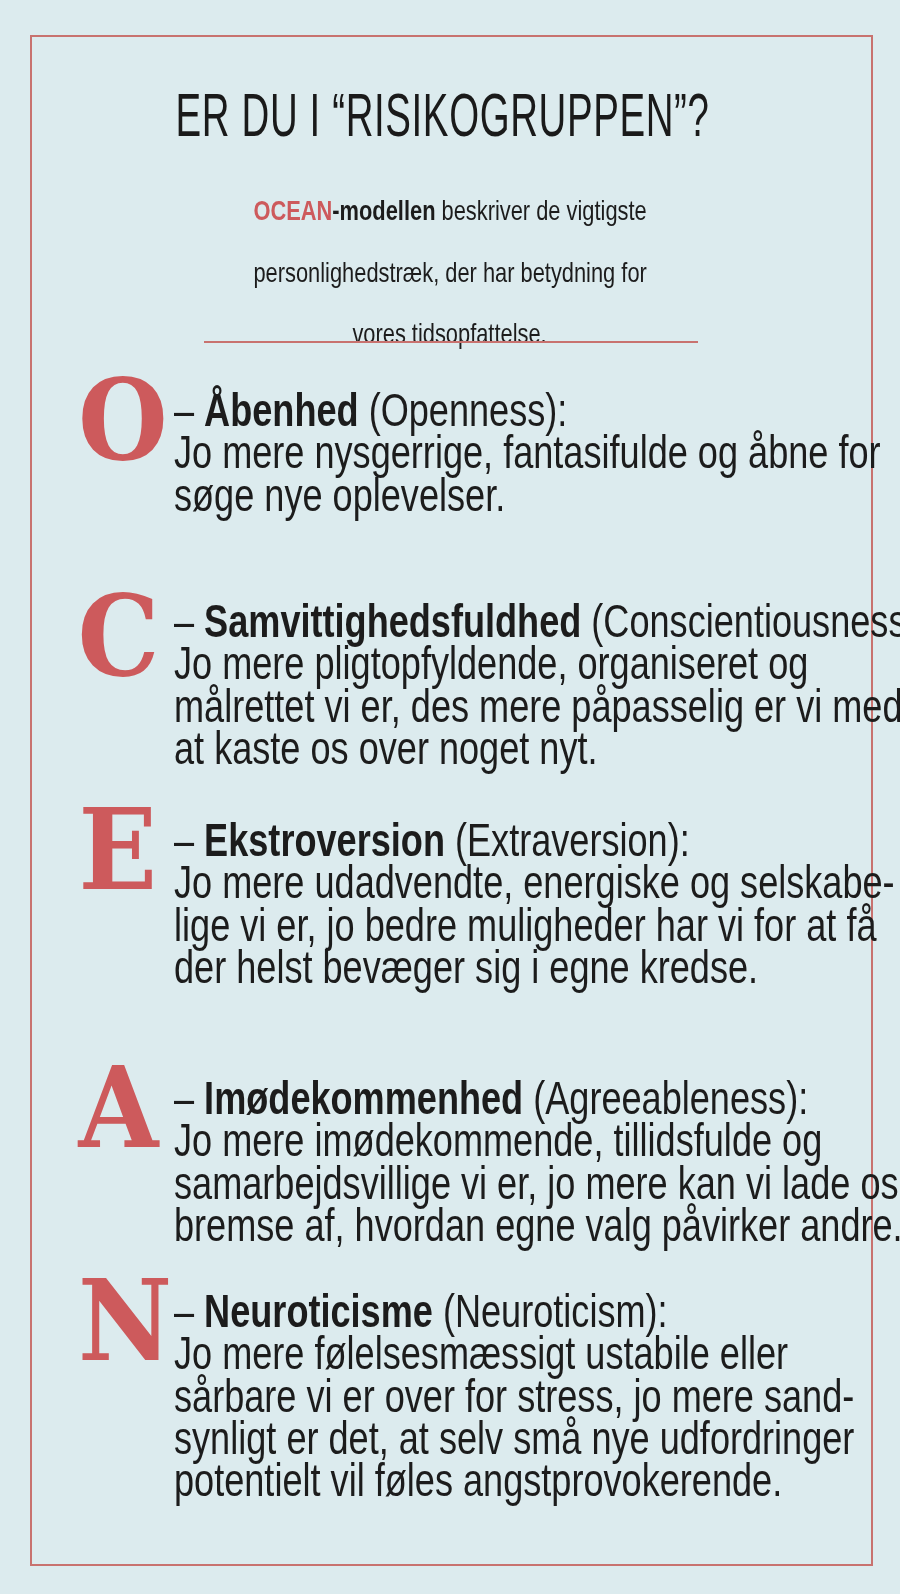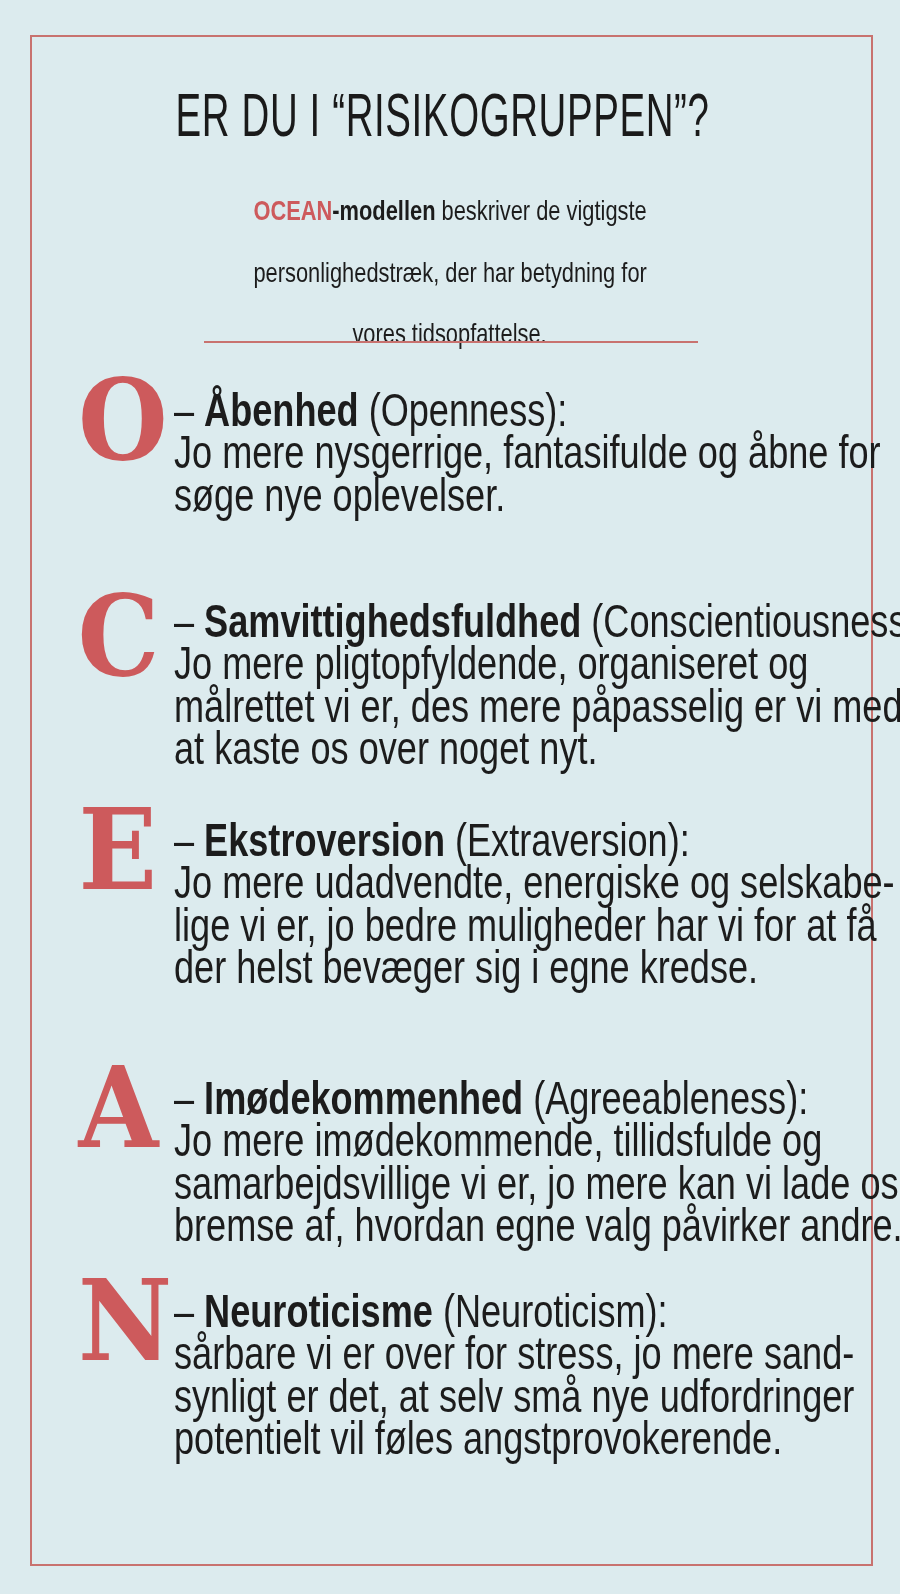--- a/index.html
+++ b/index.html
@@ -151,17 +151,18 @@
     <span class="trait-line"><span class="inner">Jo mere imødekommende, tillidsfulde og</span></span>
     <span class="trait-line"><span class="inner">samarbejdsvillige vi er, jo mere kan vi lade os</span></span>
     <span class="trait-line"><span class="inner">bremse af, hvordan egne valg påvirker andre.</span></span>
   </div>
 </div>
 
 <div class="trait" style="top:1271px;">
   <div class="big-letter" style="top:0px;"><span>N</span></div>
   <div class="trait-text" style="top:19px;">
     <span class="trait-line"><span class="inner"><span>– </span><span class="bold">Neuroticisme</span><span> (Neuroticism):</span></span></span>
+    <span class="trait-line"><span class="inner">Jo mere følelsesmæssigt ustabile eller</span></span>
     <span class="trait-line"><span class="inner">sårbare vi er over for stress, jo mere sand-</span></span>
     <span class="trait-line"><span class="inner">synligt er det, at selv små nye udfordringer</span></span>
     <span class="trait-line"><span class="inner">potentielt vil føles angstprovokerende.</span></span>
   </div>
 </div>
 
 </body></html>

